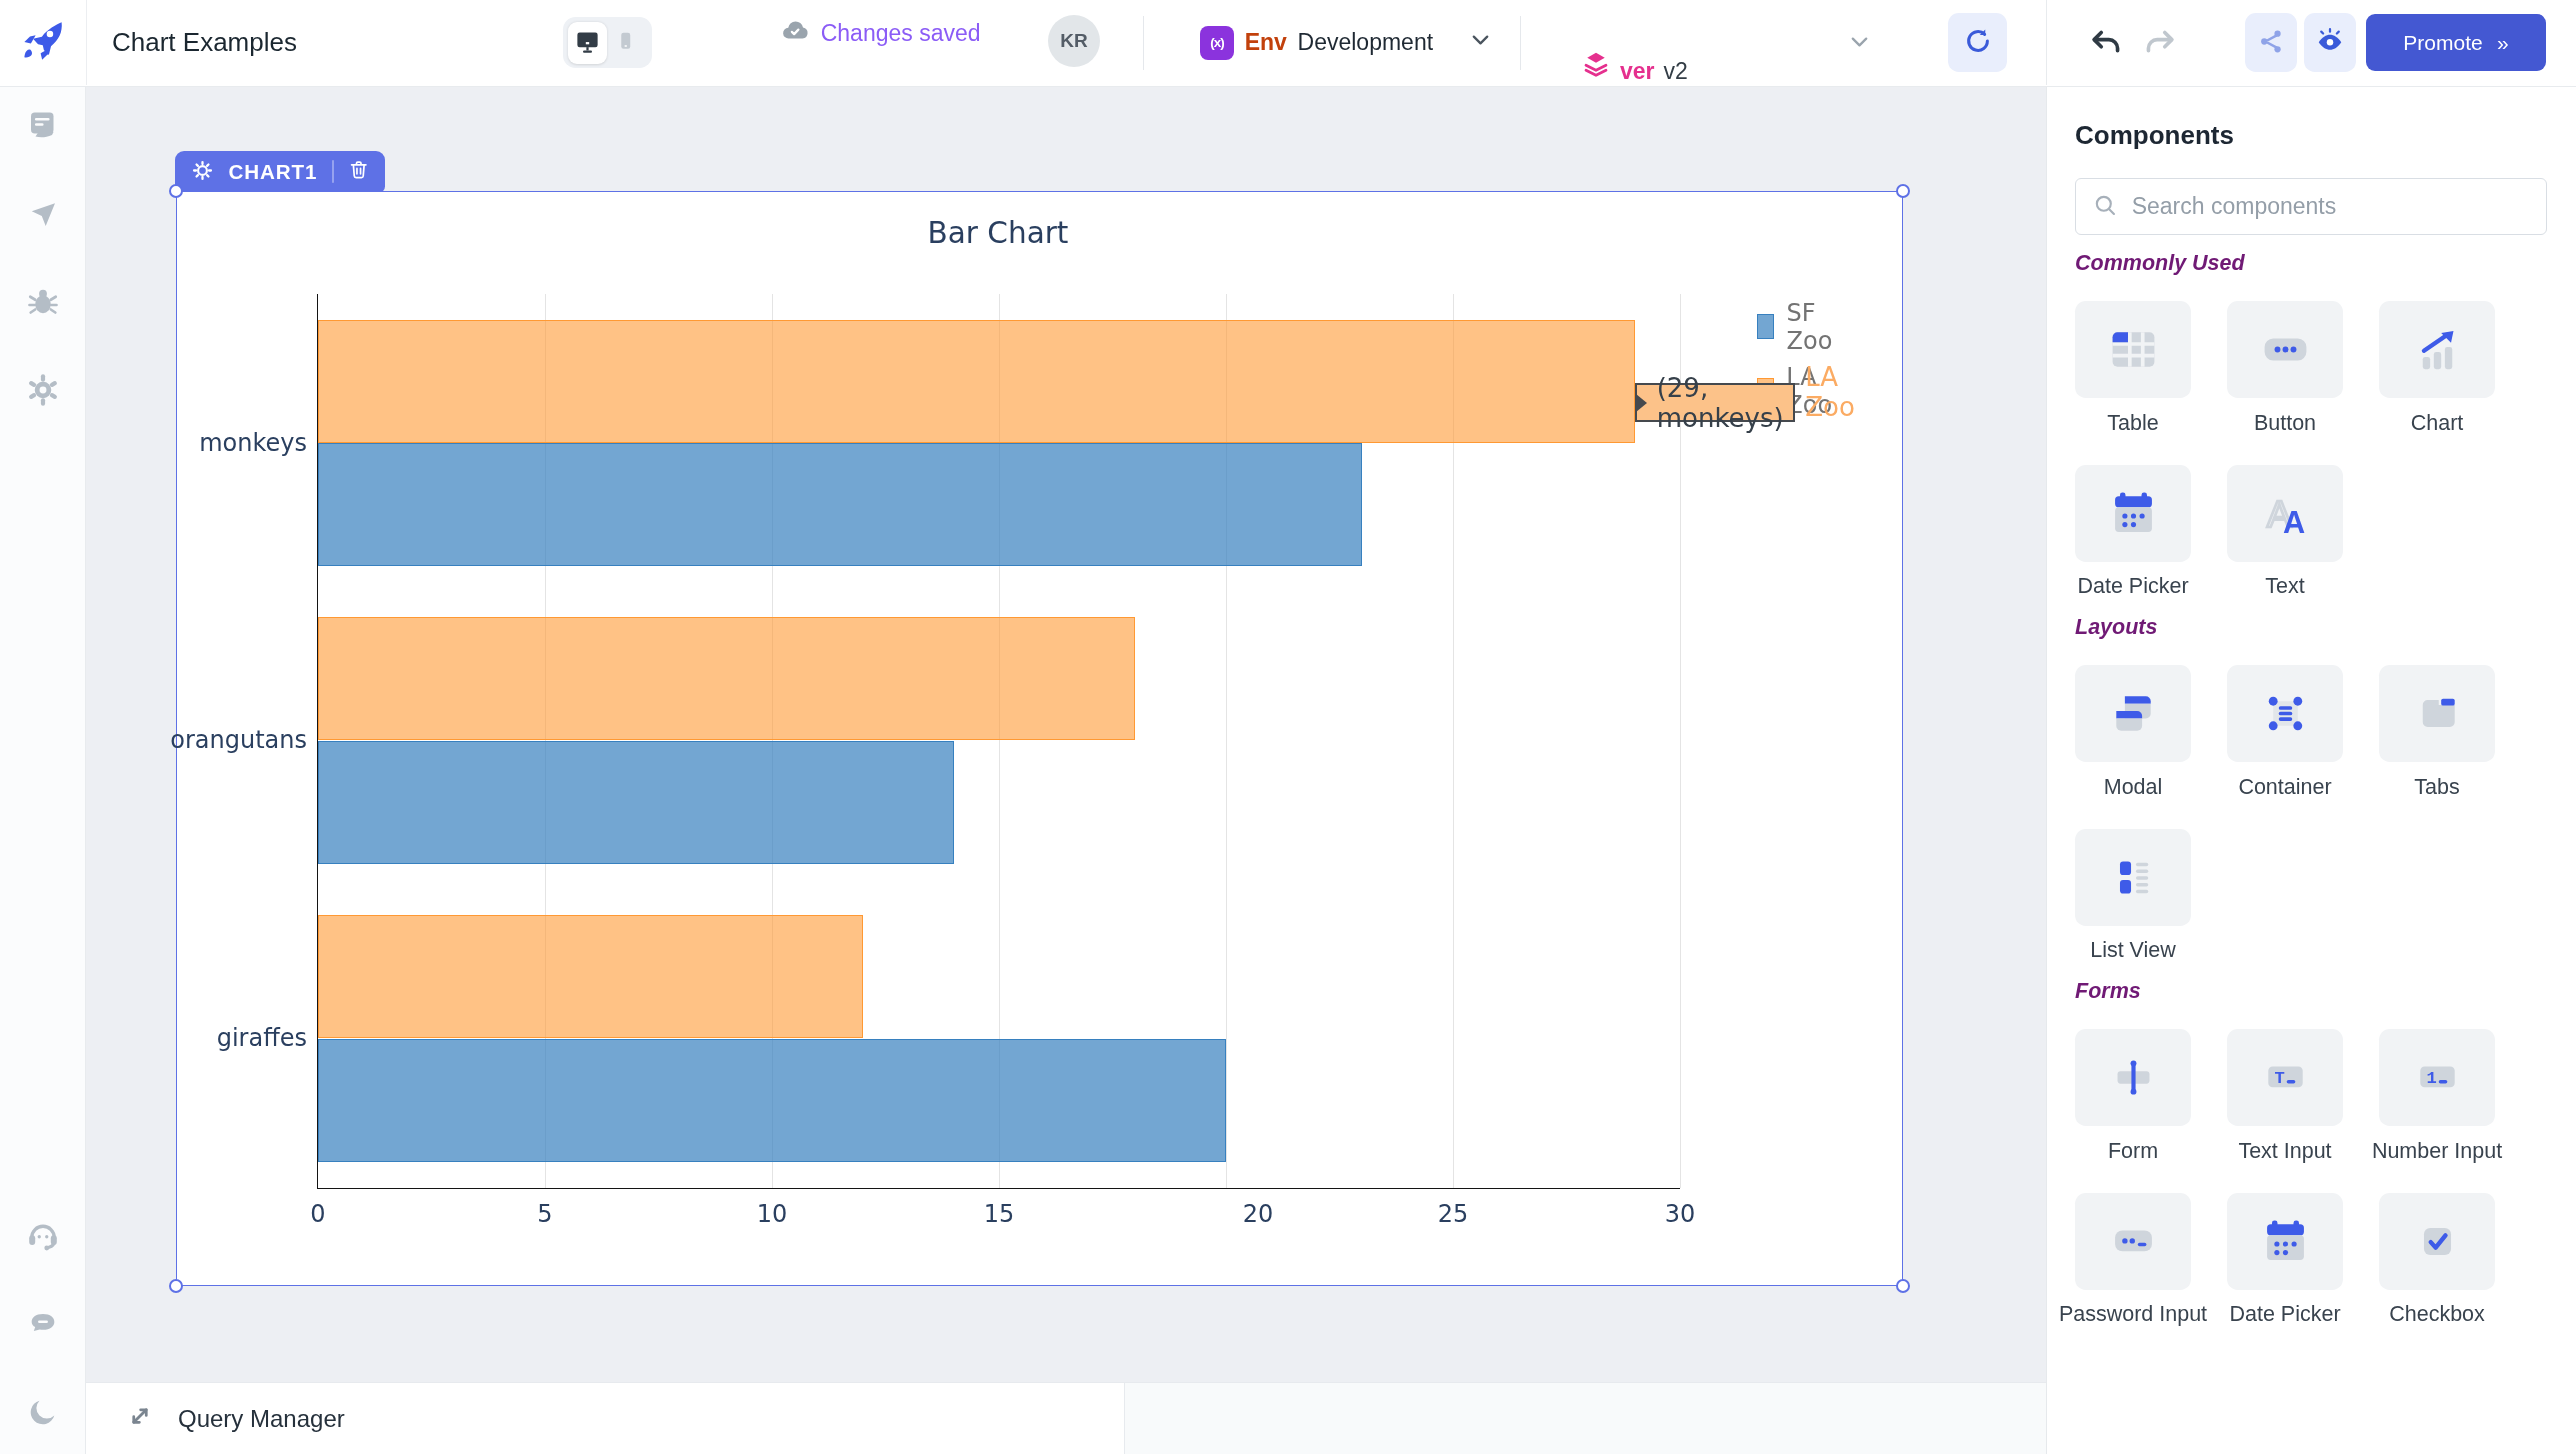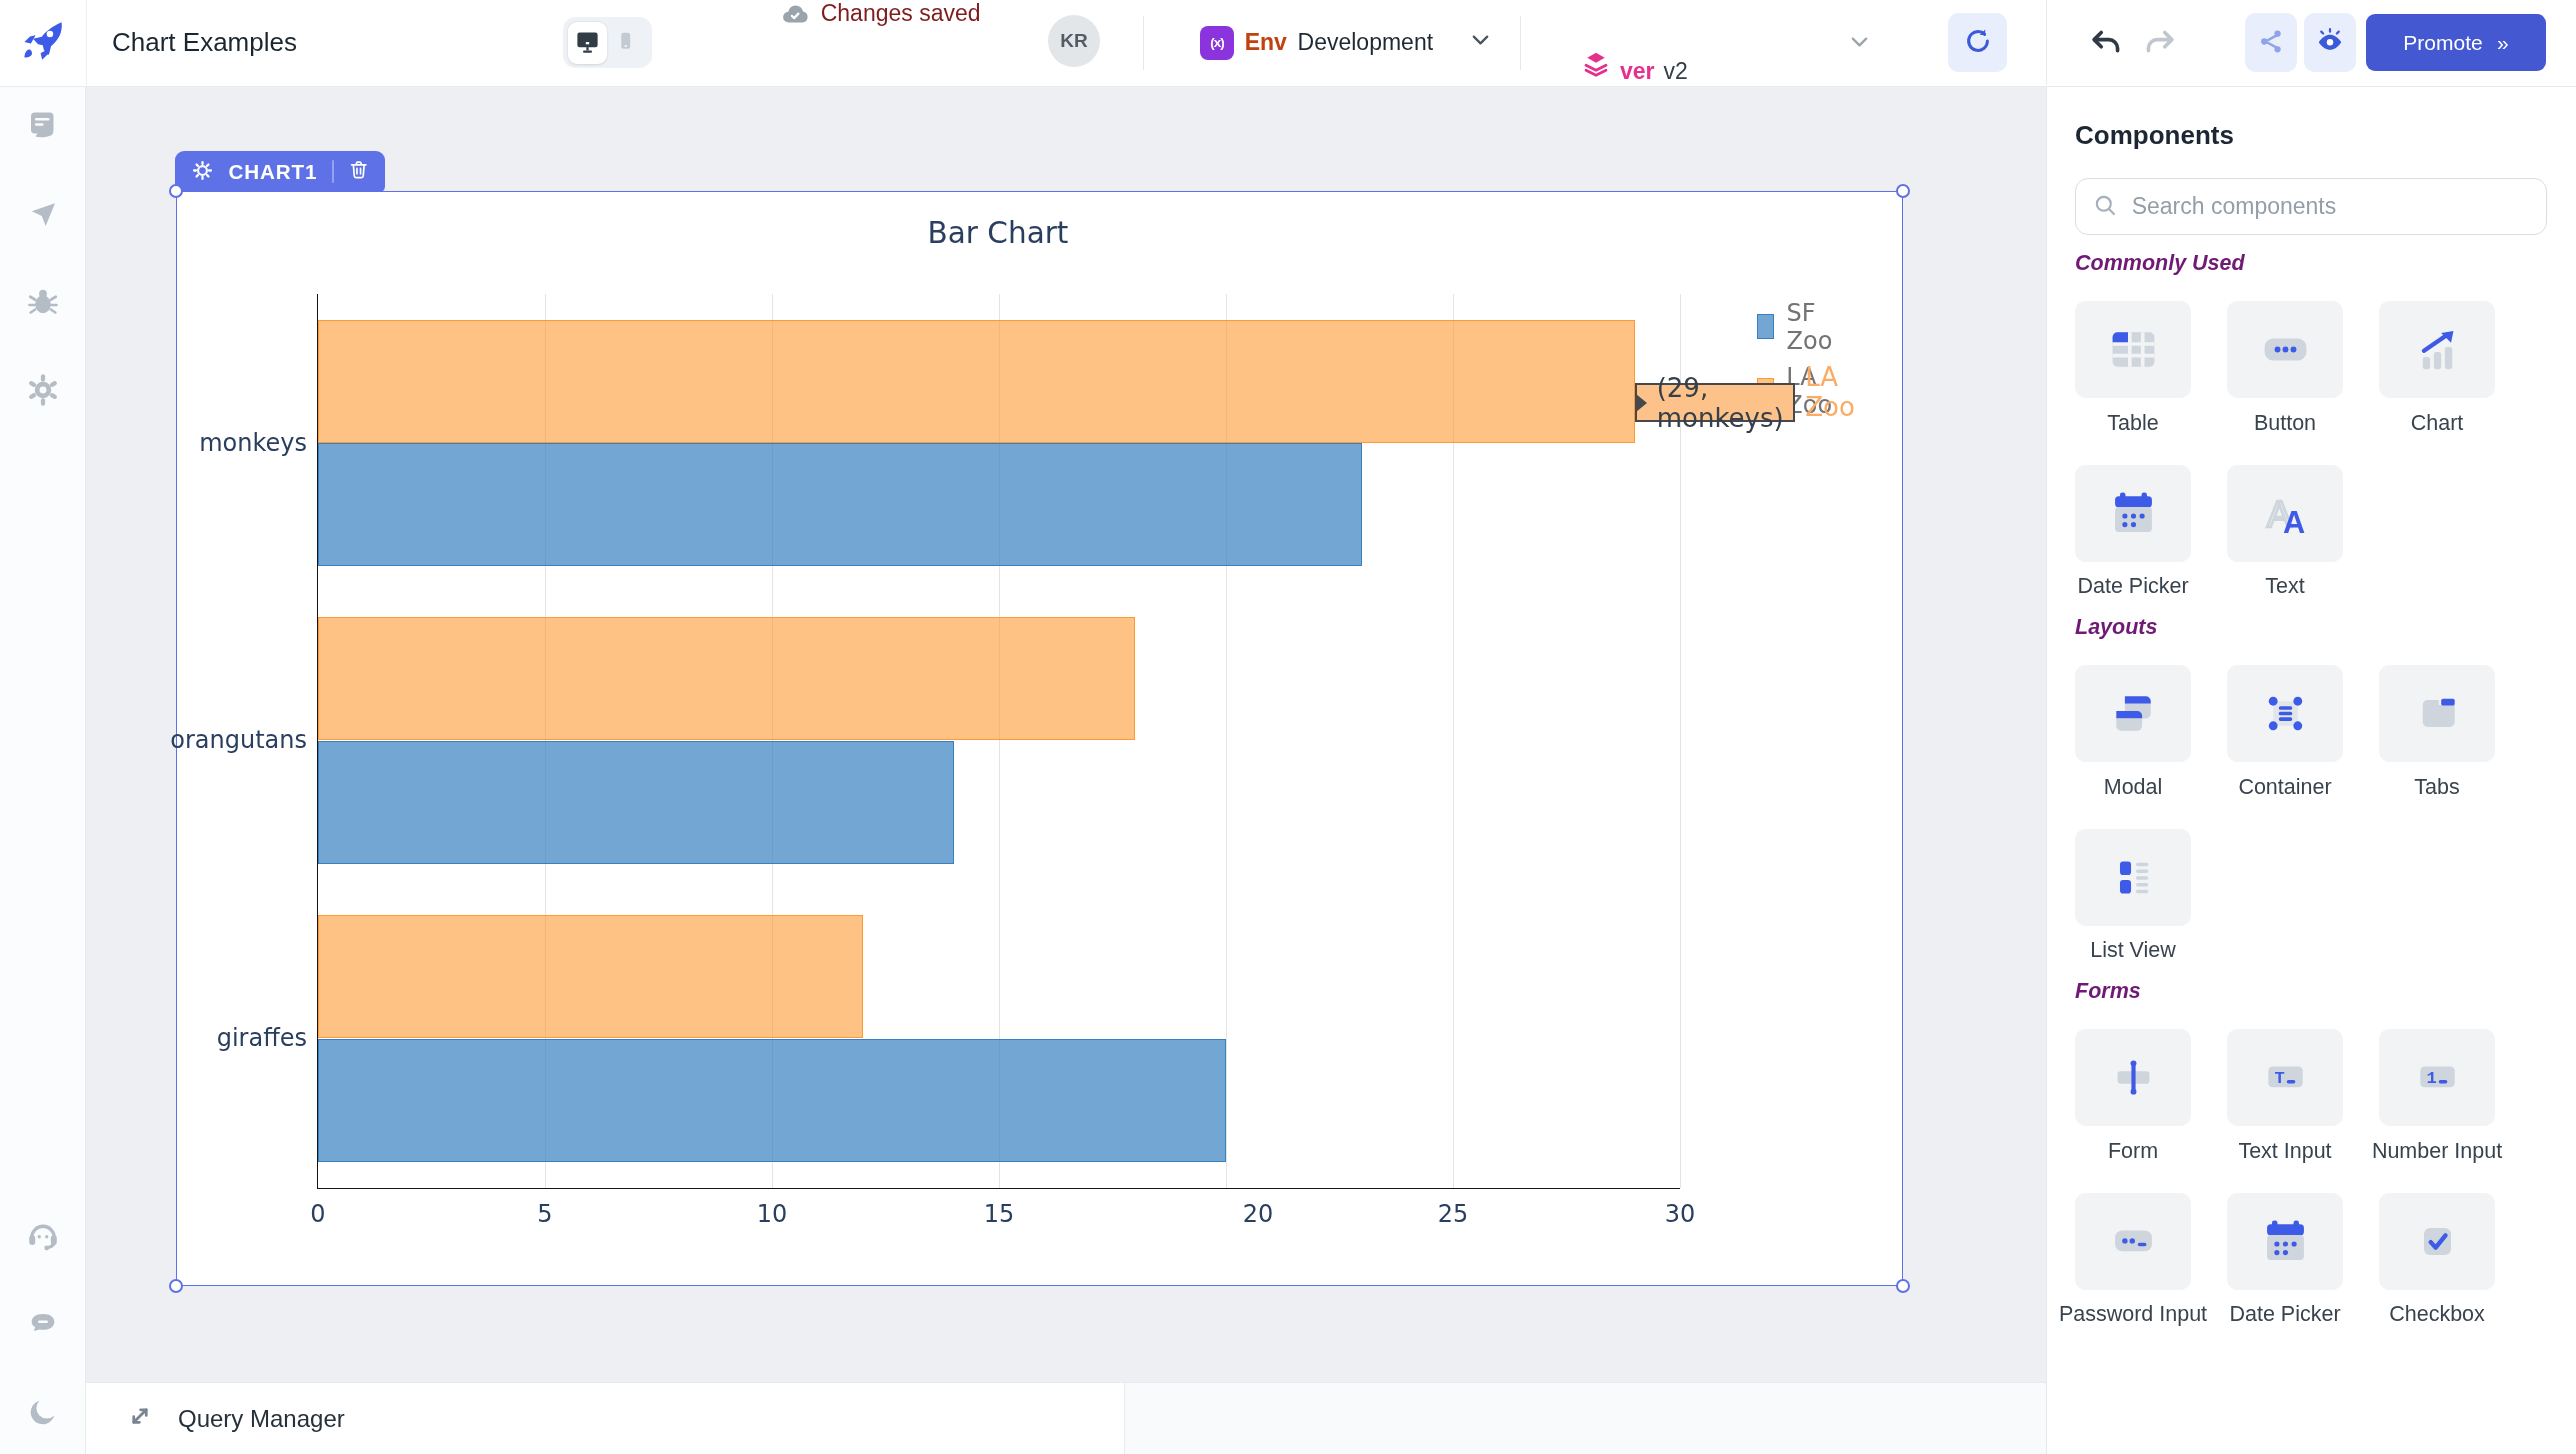--- a/index.html
+++ b/index.html
@@ -10,22 +10,22 @@
   #topbar{position:absolute;left:0;top:0;width:2576px;height:86px;background:#ffffff;
           border-bottom:0.9px solid #e8ebee;z-index:40;}
   #logo-block{position:absolute;left:0;top:0;width:86px;height:85px;border-right:0.9px solid #eceef1;
               display:flex;align-items:center;justify-content:center;}
   #app-title{position:absolute;left:112px;top:0;height:85px;display:flex;align-items:center;
              font-size:26px;font-weight:500;color:#1b2730;}
   #device-toggle{position:absolute;left:563px;top:17px;width:89px;height:51px;background:#eef1f5;
                  border-radius:12.5px;display:flex;align-items:center;padding:0 4.5px;box-sizing:border-box;}
   .seg{width:39px;height:42px;border-radius:9px;display:flex;align-items:center;justify-content:center;}
   .seg.active{background:#ffffff;box-shadow:0 0.9px 2.7px rgba(0,0,0,.12);}
-  #status-cluster{position:absolute;left:780px;top:0;height:67px;display:flex;gap:10.7px;
-                  color:#7f1d1d;font-size:23px;}
+  #status-cluster{position:absolute;left:780px;top:0;height:67px;display:flex;align-items:center;gap:10.7px;
+                  color:#8b5cf6;font-size:23px;}
   #avatar{position:absolute;left:1048px;top:15px;width:52px;height:52px;border-radius:50%;background:#e2e6e9;
           display:flex;align-items:center;justify-content:center;font-size:19px;font-weight:700;color:#535c66;}
   .vdiv{position:absolute;top:16px;width:0.9px;height:54px;background:#e5e8ec;}
   #env-cluster{position:absolute;left:1200px;top:0;height:85px;display:flex;align-items:center;gap:10.7px;font-size:23px;}
   .env-badge{width:34px;height:34px;border-radius:8px;background:#8b33dd;color:#fff;font-size:13.4px;font-weight:700;
              display:flex;align-items:center;justify-content:center;letter-spacing:-0.9px;}
   .env-word{color:#c2410c;font-weight:600;}
   .dev-word{color:#1f2933;}
   #env-chevron{margin-left:25px;}
   #ver-cluster{position:absolute;left:1581px;top:0;height:85px;display:flex;align-items:flex-end;gap:9px;font-size:23px;}
@@ -84,21 +84,21 @@
   
   #query-bar{position:absolute;left:0;bottom:0;width:1960px;height:72px;background:#ffffff;border-top:0.9px solid #e7eaee;}
   #query-bar-right{position:absolute;left:1038px;top:0;right:0;bottom:0;background:#f8fafb;border-left:0.9px solid #e7eaee;}
   #query-left{position:absolute;left:39px;top:0;height:100%;display:flex;align-items:center;gap:23px;
               font-size:24px;font-weight:500;color:#26313c;}
 
   
   #panel{position:absolute;left:2046px;top:86px;width:530px;height:1369px;background:#ffffff;
          border-left:0.9px solid #e6e9ec;box-sizing:border-box;padding:34px 0 0 28px;overflow:hidden;}
   #panel-title{font-size:26px;font-weight:700;color:#1d2733;}
-  #search-box{margin-top:27px;width:472px;height:57px;border:1.8px solid #d9dee4;border-radius:13px;background:#fff;
+  #search-box{margin-top:27px;width:472px;height:57px;border:1.8px solid #d9dee4;border-radius:6px;background:#fff;
               display:flex;align-items:center;gap:10.7px;padding:0 16px;box-sizing:border-box;}
   #search-input{border:none;outline:none;flex:1;font-size:23px;color:#374151;background:transparent;
                 font-family:inherit;}
   #search-input::placeholder{color:#949ea8;}
   .section-title{margin-top:16px;font-size:21.5px;font-weight:700;color:#701a75;font-style:italic;}
   .cards-grid{margin-top:25px;display:grid;grid-template-columns:repeat(3,116px);column-gap:36px;row-gap:29px;}
   .comp-item{width:116px;display:flex;flex-direction:column;align-items:center;}
   .comp-card{width:116px;height:97px;background:#f1f3f5;border-radius:10.7px;display:flex;align-items:center;justify-content:center;}
   .comp-label{margin-top:12.5px;font-size:21.5px;color:#39434e;white-space:nowrap;}
 </style>

